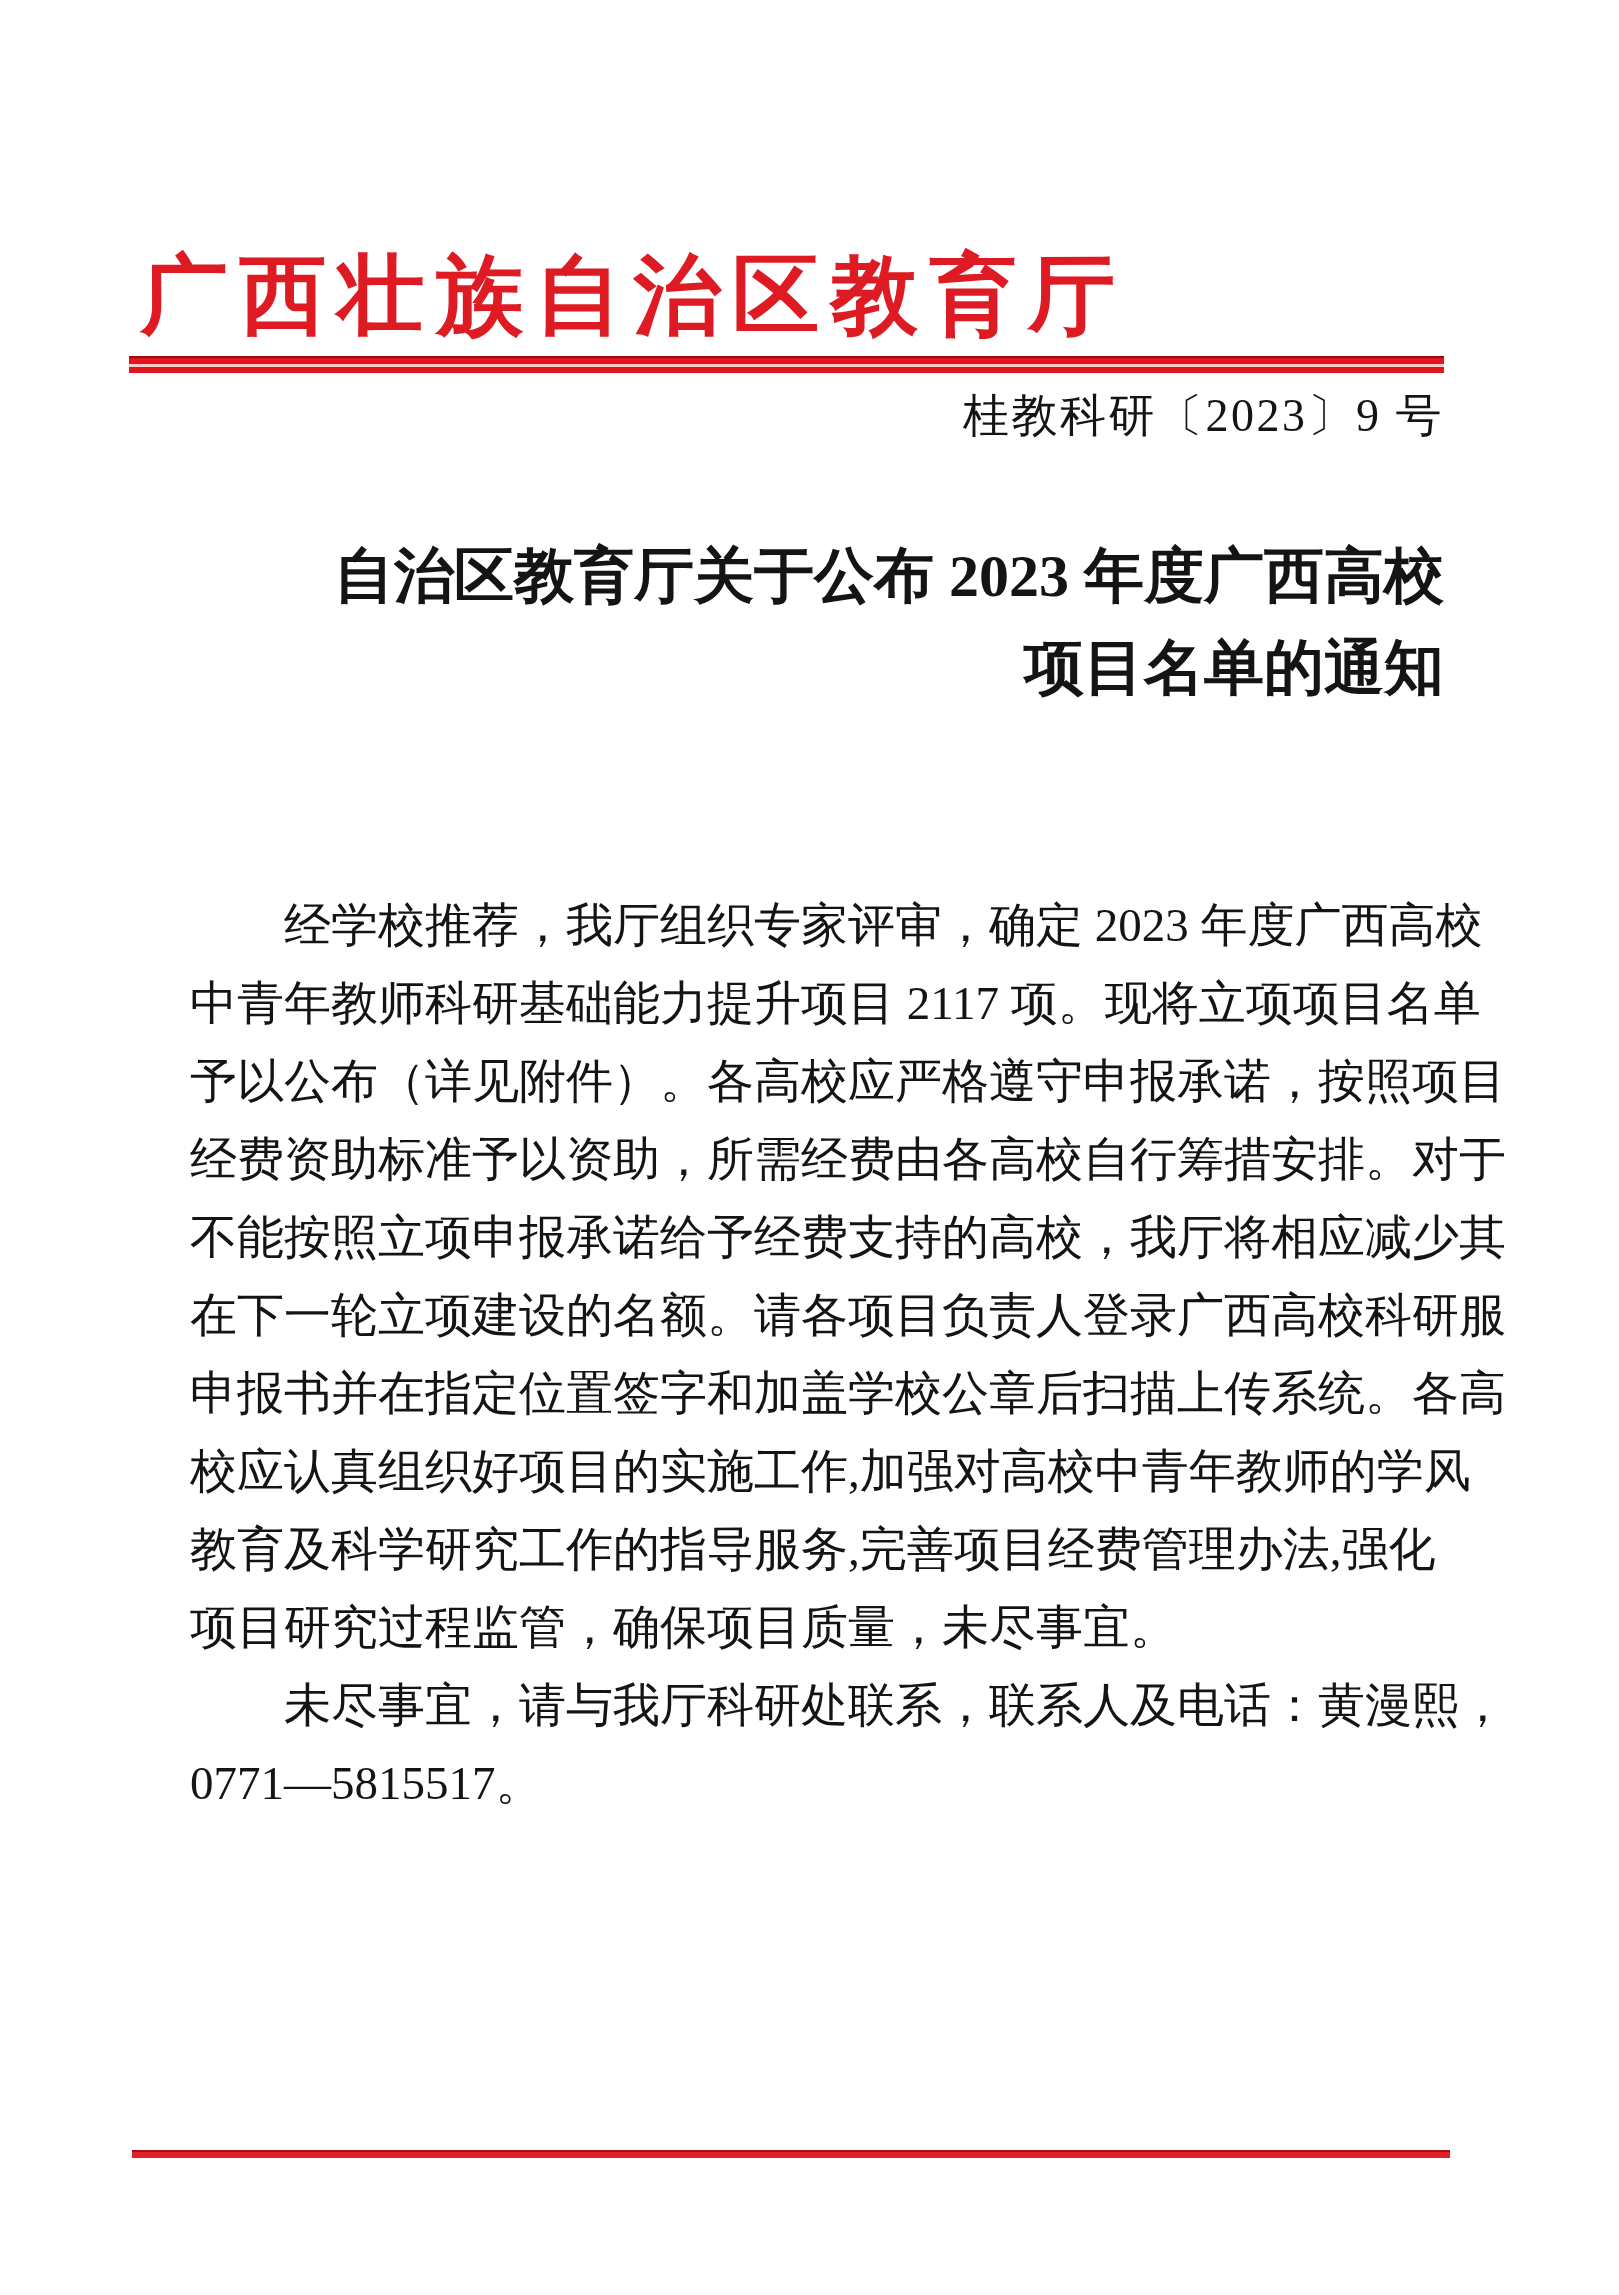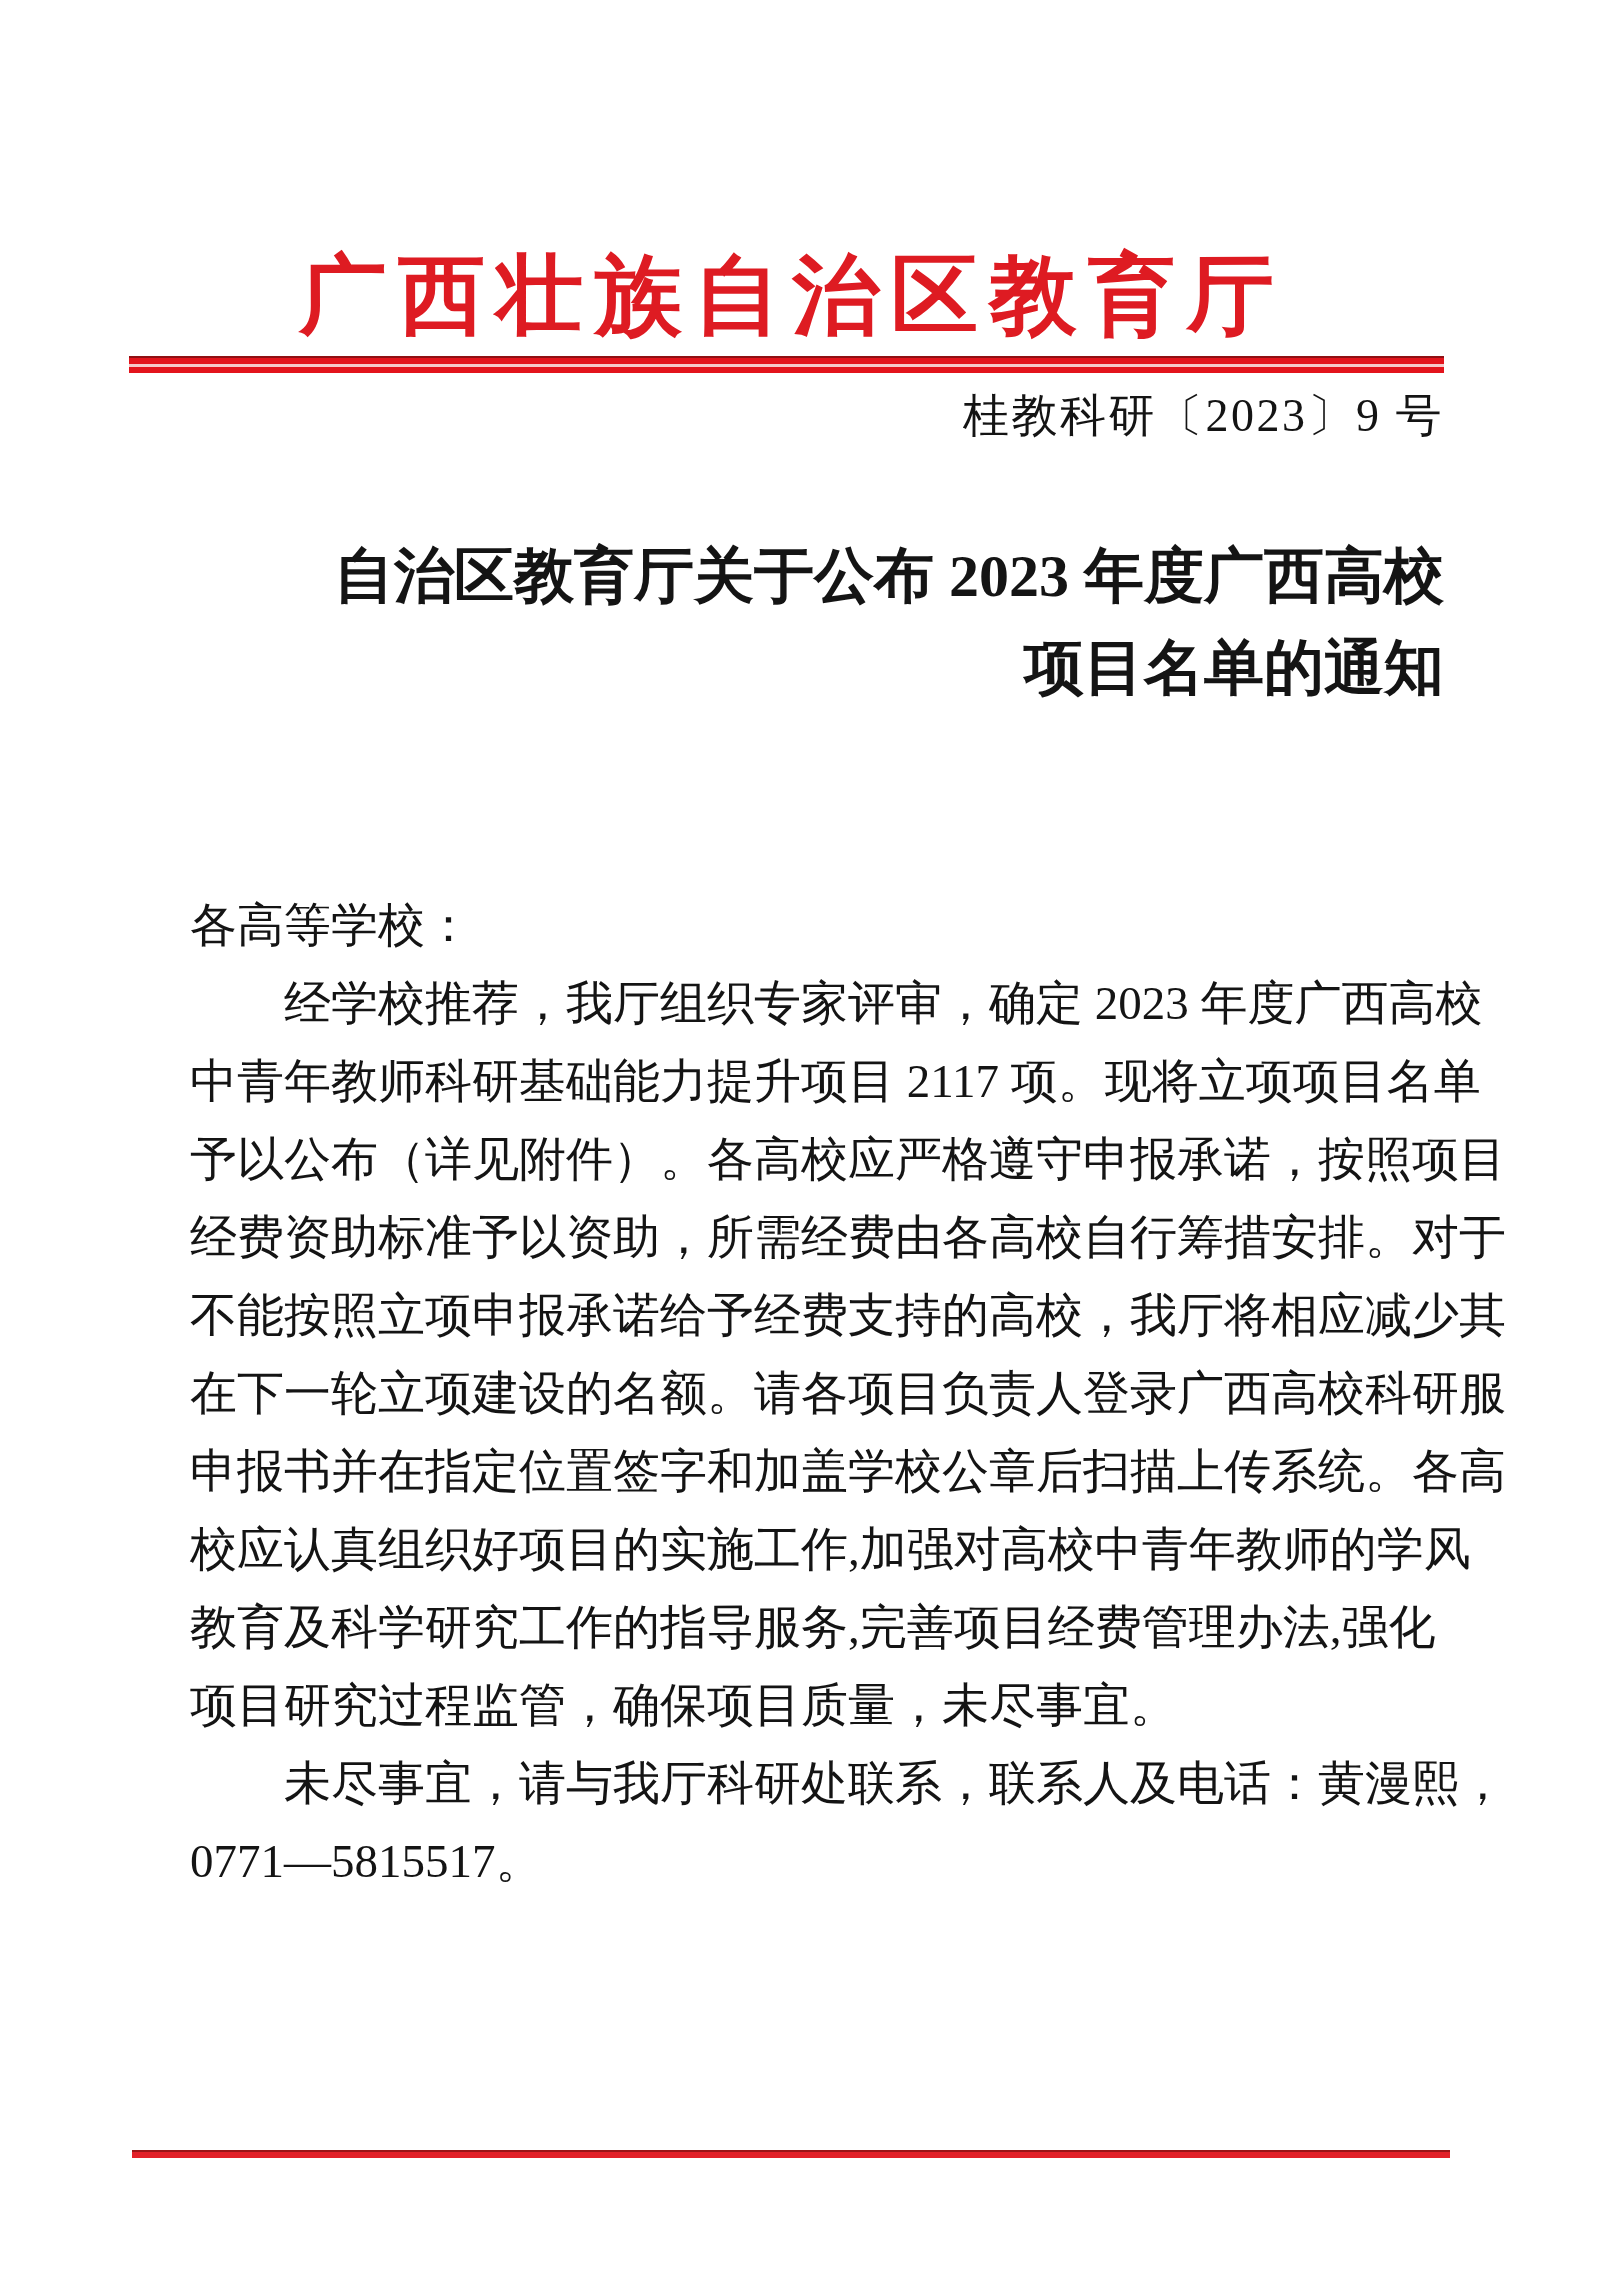--- a/index.html
+++ b/index.html
@@ -27,21 +27,20 @@
     position: absolute;
     left: 129px;
     width: 1315px;
     top: 0;
   }
   .agency-name {
     position: absolute;
     top: 246px;
     left: 0;
     width: 100%;
-    text-align: center;
     font-size: 87px;
     line-height: 99px;
     font-weight: bold;
     color: var(--header-red);
     letter-spacing: 11.6px;
     white-space: nowrap;
     text-indent: 11.6px; 
   }
   .red-band {
     position: absolute;
@@ -113,21 +112,20 @@
     <div class="red-band"></div>
     <div class="doc-number">桂教科研〔2023〕9 号</div>
   </div>
 
   <div class="notice-title">
     <div class="title-line">自治区教育厅关于公布 2023 年度广西高校</div>
     <div class="title-line">项目名单的通知</div>
   </div>
 
   <div class="body-text">
-    <div class="body-line">各高等学校：</div>
     <div class="body-line indent">经学校推荐，我厅组织专家评审，确定 2023 年度广西高校</div>
     <div class="body-line">中青年教师科研基础能力提升项目 2117 项。现将立项项目名单</div>
     <div class="body-line">予以公布（详见附件）。各高校应严格遵守申报承诺，按照项目</div>
     <div class="body-line">经费资助标准予以资助，所需经费由各高校自行筹措安排。对于</div>
     <div class="body-line">不能按照立项申报承诺给予经费支持的高校，我厅将相应减少其</div>
     <div class="body-line">在下一轮立项建设的名额。请各项目负责人登录广西高校科研服</div>
     <div class="body-line">申报书并在指定位置签字和加盖学校公章后扫描上传系统。各高</div>
     <div class="body-line">校应认真组织好项目的实施工作,加强对高校中青年教师的学风</div>
     <div class="body-line">教育及科学研究工作的指导服务,完善项目经费管理办法,强化</div>
     <div class="body-line">项目研究过程监管，确保项目质量，未尽事宜。</div>

